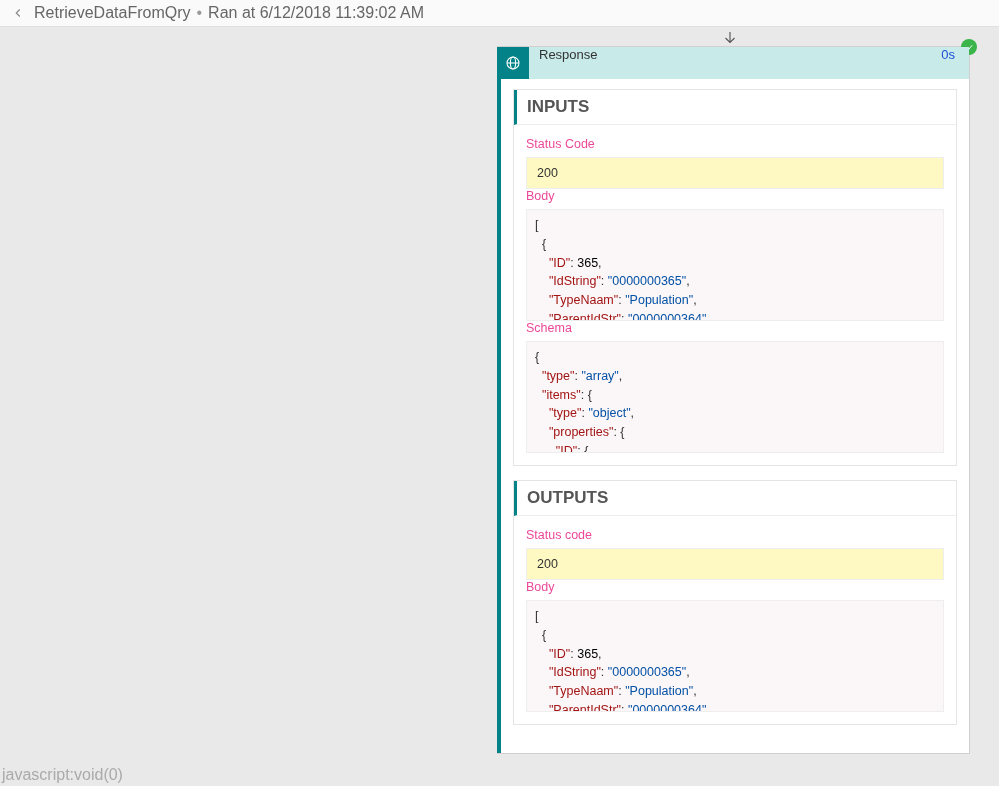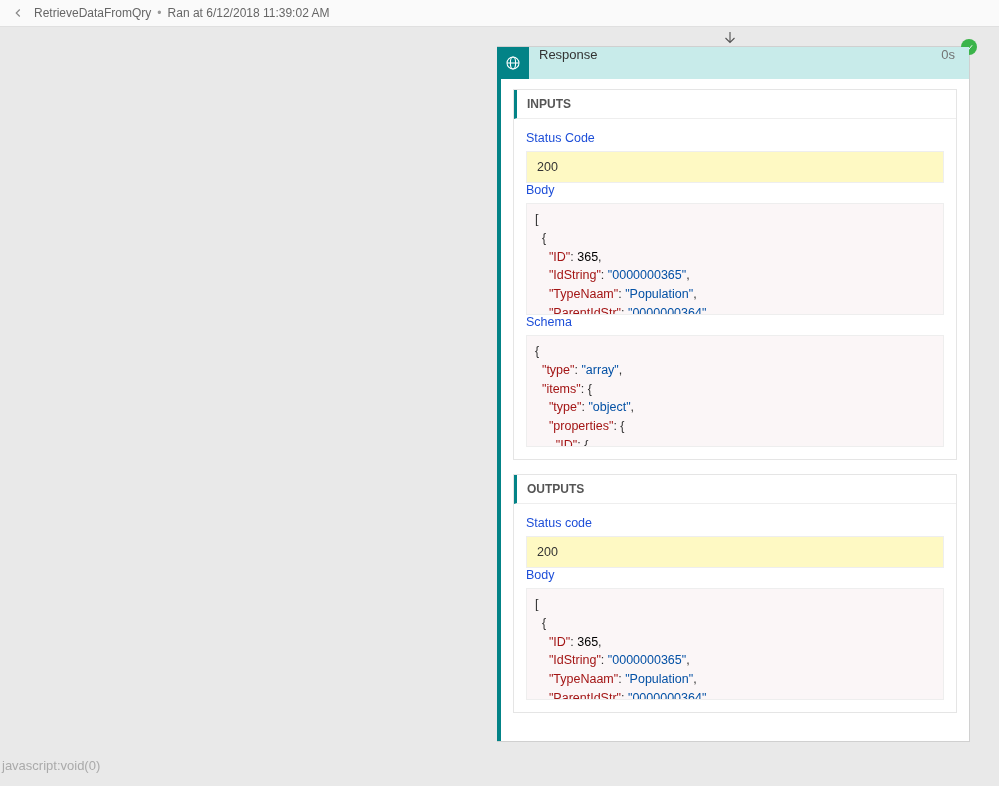--- a/index.html
+++ b/index.html
@@ -17,21 +17,21 @@
 
   
   .topbar {
     height: 27px;
     background: #fafafa;
     border-bottom: 1px solid #e0e0e0;
     display: flex;
     align-items: center;
     padding-left: 8px;
     color: #666;
-    font-size: 12px;
+    font-size: 16px;
   }
   .topbar .back {
     width: 20px; height: 20px;
     display: flex; align-items: center; justify-content: center;
     margin-right: 6px;
     cursor: pointer;
   }
   .topbar .back svg { stroke: #888; }
   .topbar .sep { margin: 0 6px; color: #999; }
 
@@ -76,21 +76,21 @@
   }
   .card-header .icon-box svg { stroke: #fff; fill: none; stroke-width: 1.4; }
   .card-header .title {
     flex: 1;
     padding-left: 10px;
     color: #333;
     font-size: 13px;
   }
   .card-header .duration {
     padding-right: 14px;
-    color: #737373;
+    color: #1d4ed8;
     font-size: 13px;
   }
   .success-badge {
     position: absolute;
     top: -8px; right: -8px;
     width: 16px; height: 16px;
     background: #3bb44a;
     border-radius: 50%;
     display: flex; align-items: center; justify-content: center;
   }
@@ -99,30 +99,30 @@
   .card-body { padding: 10px 12px 14px 16px; }
 
   .section {
     border: 1px solid #e5e5e5;
     margin-bottom: 14px;
     background: #fff;
   }
   .section-header {
     border-left: 3px solid #038387;
     padding: 7px 10px;
-    font-size: 12px;
+    font-size: 17px;
     font-weight: 600;
     color: #555;
     border-bottom: 1px solid #eee;
   }
   .section-inner { padding: 10px 12px 12px 12px; }
 
   .field-label {
     font-size: 12.5px;
-    color: #1d4ed8;
+    color: #ec4899;
     margin-bottom: 6px;
     margin-top: 2px;
   }
   .field-label.mt { margin-top: 0; }
 
   .value-box {
     background: #fef9c3;
     border: 1px solid #eee;
     padding: 8px 10px;
     font-size: 12.5px;
@@ -153,22 +153,22 @@
   .json-box::-webkit-scrollbar-thumb { background: #c8c8c8; }
   .json-box::-webkit-scrollbar-button {
     background: #f0f0f0;
     height: 14px;
     display: block;
   }
 
   .statuslink {
     position: absolute;
     left: 2px;
-    bottom: 13px;
-    font-size: 13px;
+    bottom: 2px;
+    font-size: 16px;
     color: #aaa;
   }
 </style>
 </head>
 <body>
 
 <div class="topbar">
   <div class="back">
     <svg width="14" height="14" viewBox="0 0 24 24" fill="none" stroke-width="2">
       <path d="M15 18l-6-6 6-6"></path>

